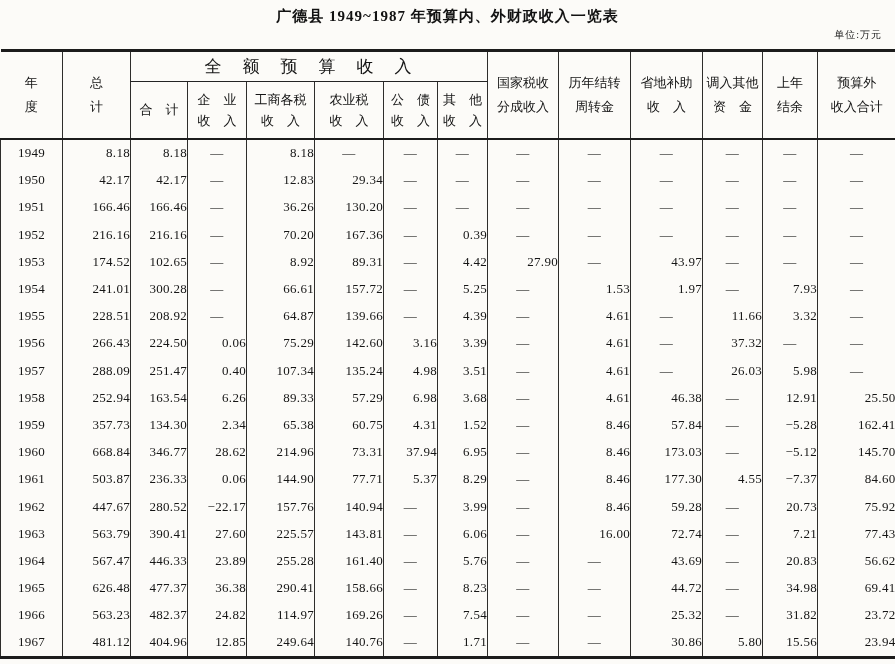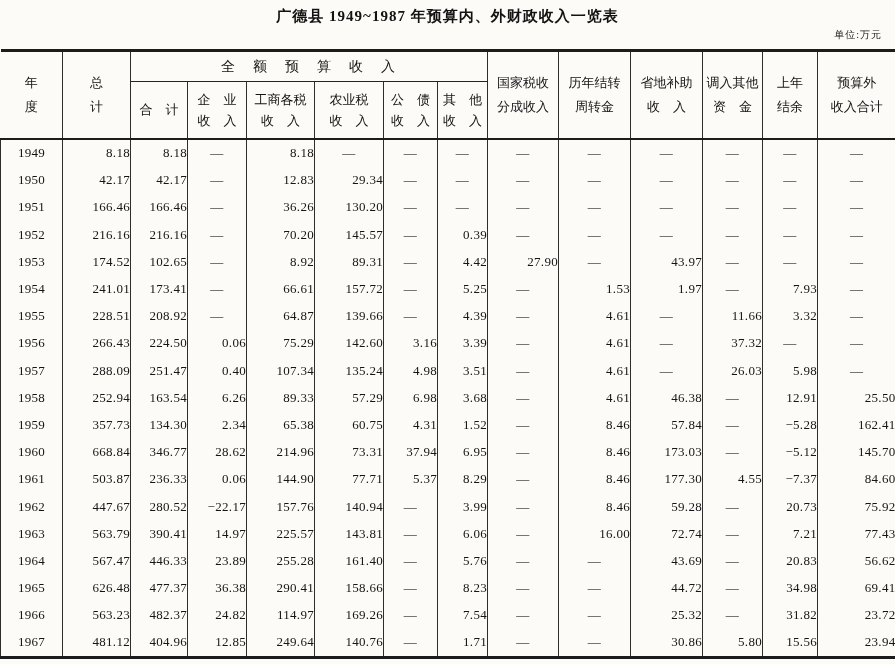--- a/index.html
+++ b/index.html
@@ -45,21 +45,21 @@
     font-size: 13px;
     color: #141414;
     text-align: center;
     vertical-align: middle;
   }
   thead tr.r1 { height: 31px; }
   thead tr.r2 { height: 57px; }
   th.th-group {
     border-bottom: 1.5px solid #242424;
     letter-spacing: 2px;
-    font-size: 14px;
+    font-size: 17px;
     font-family: Liberation Serif, serif;
   }
   th .hl { display: block; line-height: 21px; }
   th.tall .hl { line-height: 24px; }
   tbody td {
     height: 27.2px;
     font-size: 13px;
     color: #151515;
     letter-spacing: 0.3px;
   }
@@ -200,21 +200,21 @@
         <td class="c-dash">—</td>
         <td class="c-dash">—</td>
         <td class="c-dash">—</td>
       </tr>
       <tr>
         <td class="c-year">1952</td>
         <td class="c-num">216.16</td>
         <td class="c-num">216.16</td>
         <td class="c-dash">—</td>
         <td class="c-num">70.20</td>
-        <td class="c-num">145.57</td>
+        <td class="c-num">167.36</td>
         <td class="c-dash">—</td>
         <td class="c-num">0.39</td>
         <td class="c-dash">—</td>
         <td class="c-dash">—</td>
         <td class="c-dash">—</td>
         <td class="c-dash">—</td>
         <td class="c-dash">—</td>
         <td class="c-dash">—</td>
       </tr>
       <tr>
@@ -229,21 +229,21 @@
         <td class="c-num">27.90</td>
         <td class="c-dash">—</td>
         <td class="c-num">43.97</td>
         <td class="c-dash">—</td>
         <td class="c-dash">—</td>
         <td class="c-dash">—</td>
       </tr>
       <tr>
         <td class="c-year">1954</td>
         <td class="c-num">241.01</td>
-        <td class="c-num">173.41</td>
+        <td class="c-num">300.28</td>
         <td class="c-dash">—</td>
         <td class="c-num">66.61</td>
         <td class="c-num">157.72</td>
         <td class="c-dash">—</td>
         <td class="c-num">5.25</td>
         <td class="c-dash">—</td>
         <td class="c-num">1.53</td>
         <td class="c-num">1.97</td>
         <td class="c-dash">—</td>
         <td class="c-num">7.93</td>
@@ -374,21 +374,21 @@
         <td class="c-num">8.46</td>
         <td class="c-num">59.28</td>
         <td class="c-dash">—</td>
         <td class="c-num">20.73</td>
         <td class="c-num">75.92</td>
       </tr>
       <tr>
         <td class="c-year">1963</td>
         <td class="c-num">563.79</td>
         <td class="c-num">390.41</td>
-        <td class="c-num">14.97</td>
+        <td class="c-num">27.60</td>
         <td class="c-num">225.57</td>
         <td class="c-num">143.81</td>
         <td class="c-dash">—</td>
         <td class="c-num">6.06</td>
         <td class="c-dash">—</td>
         <td class="c-num">16.00</td>
         <td class="c-num">72.74</td>
         <td class="c-dash">—</td>
         <td class="c-num">7.21</td>
         <td class="c-num">77.43</td>

